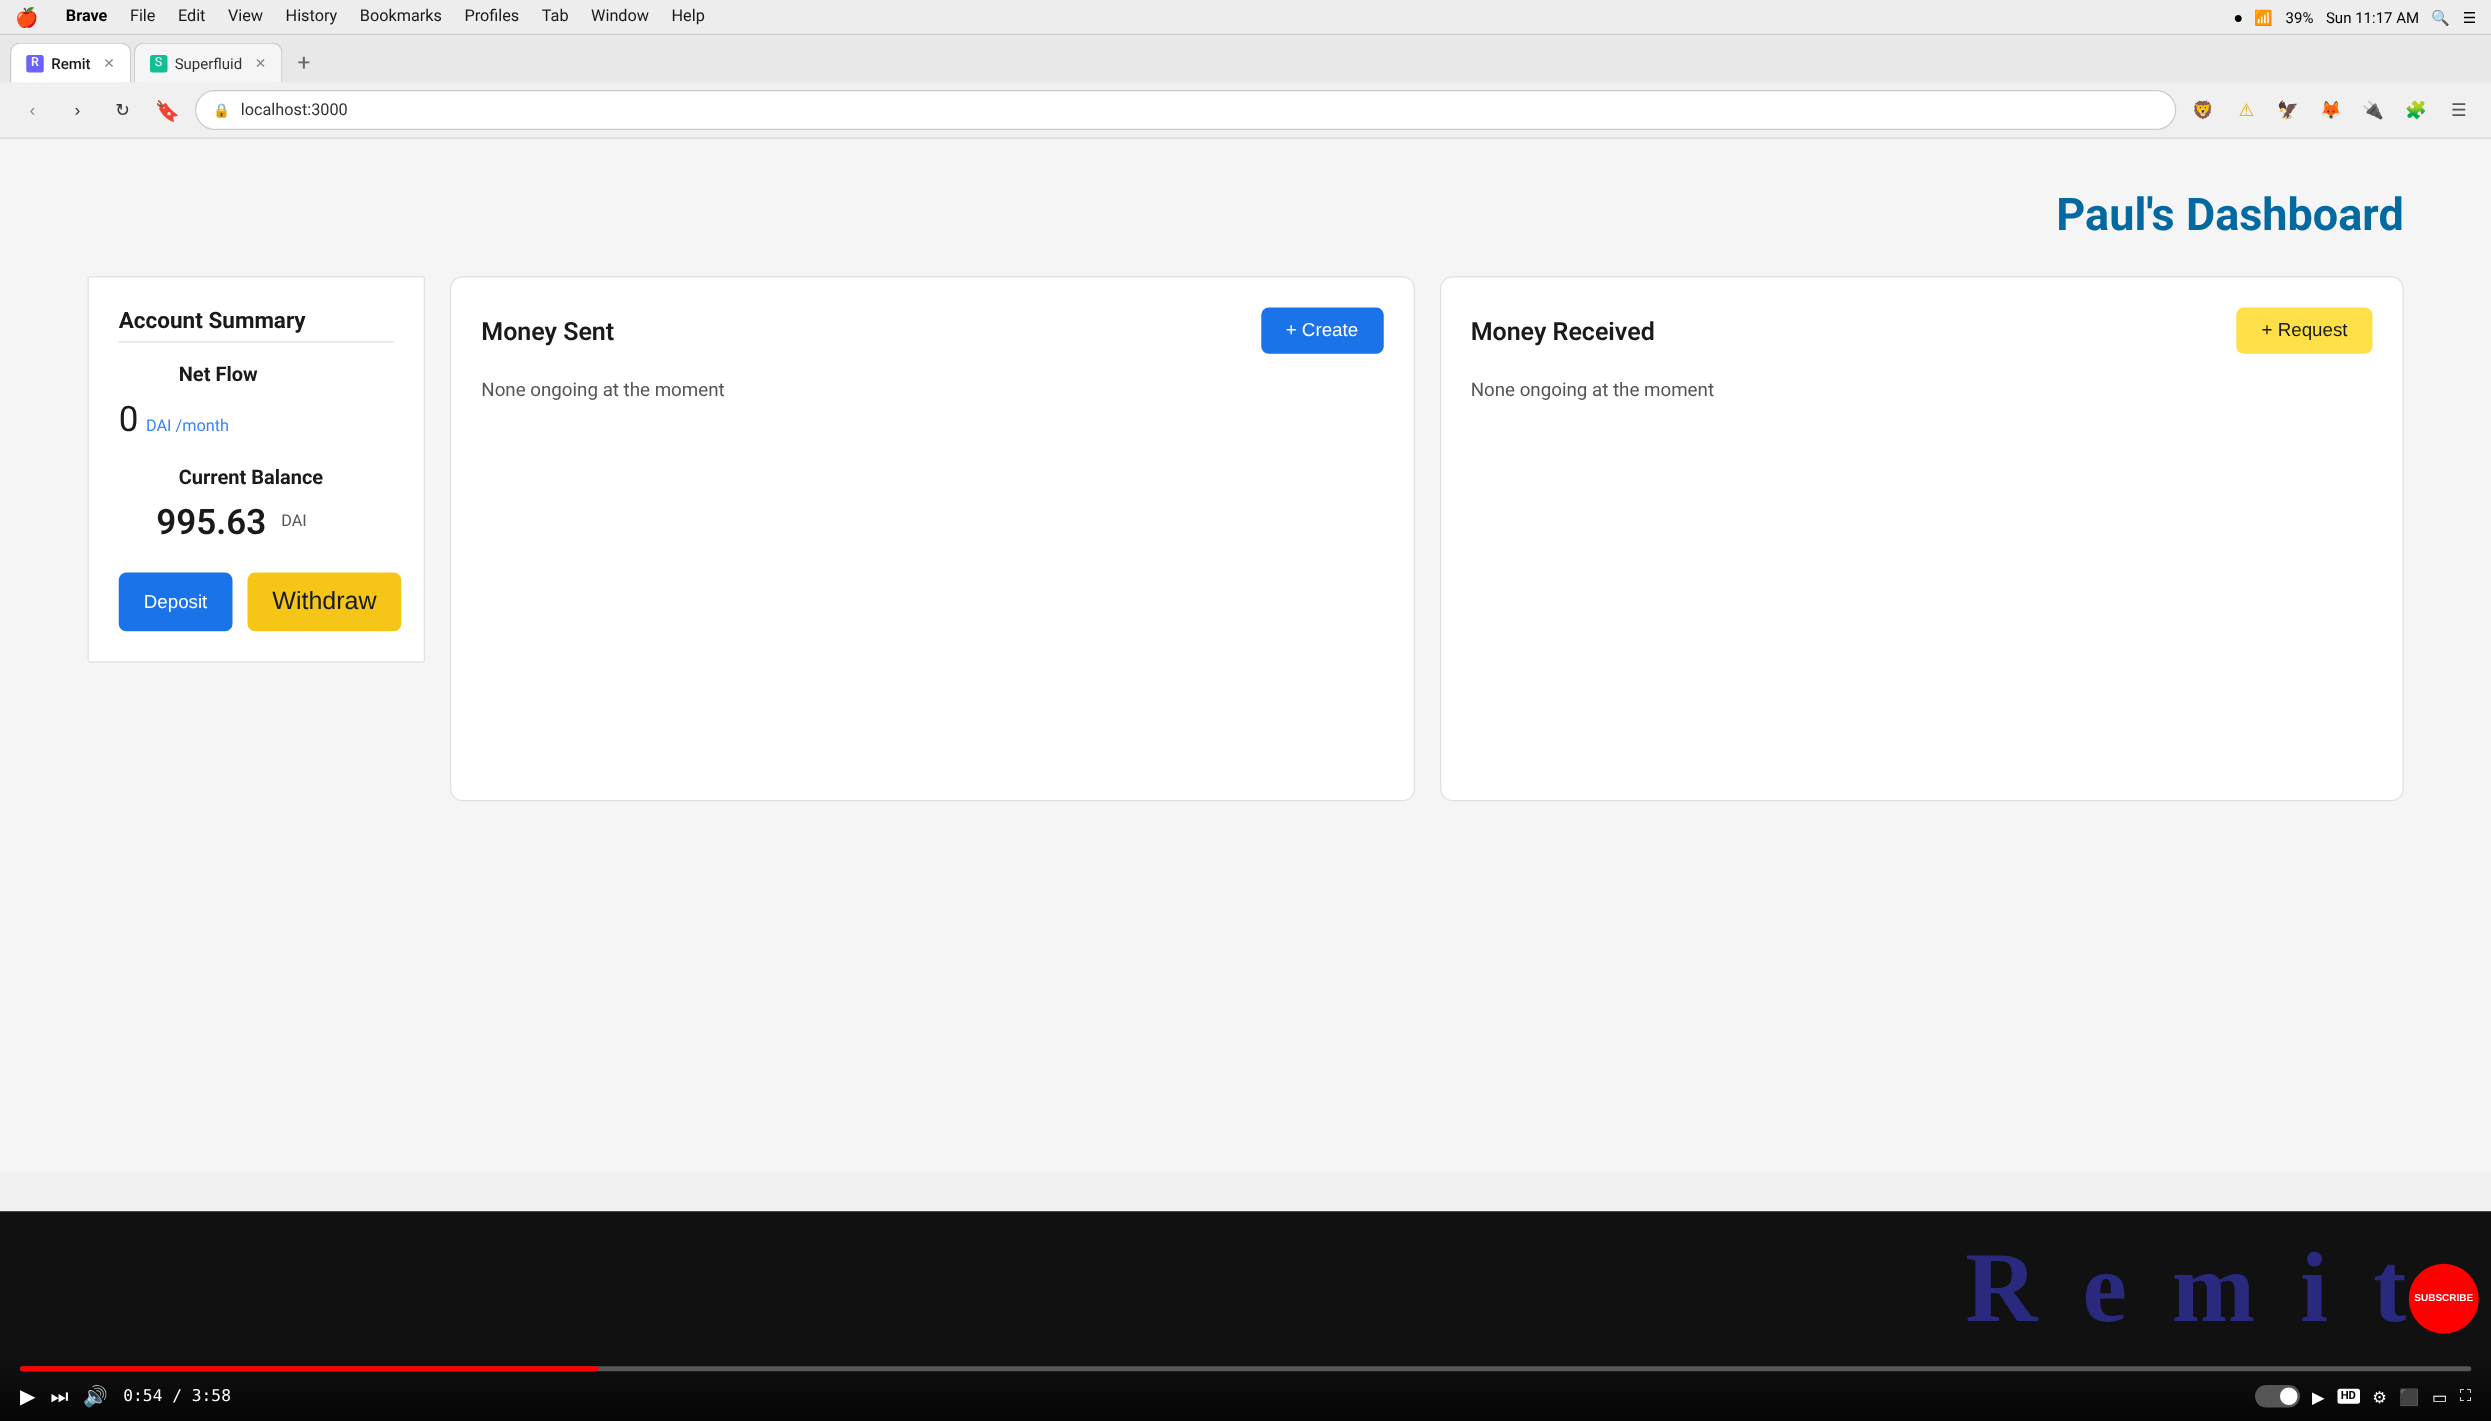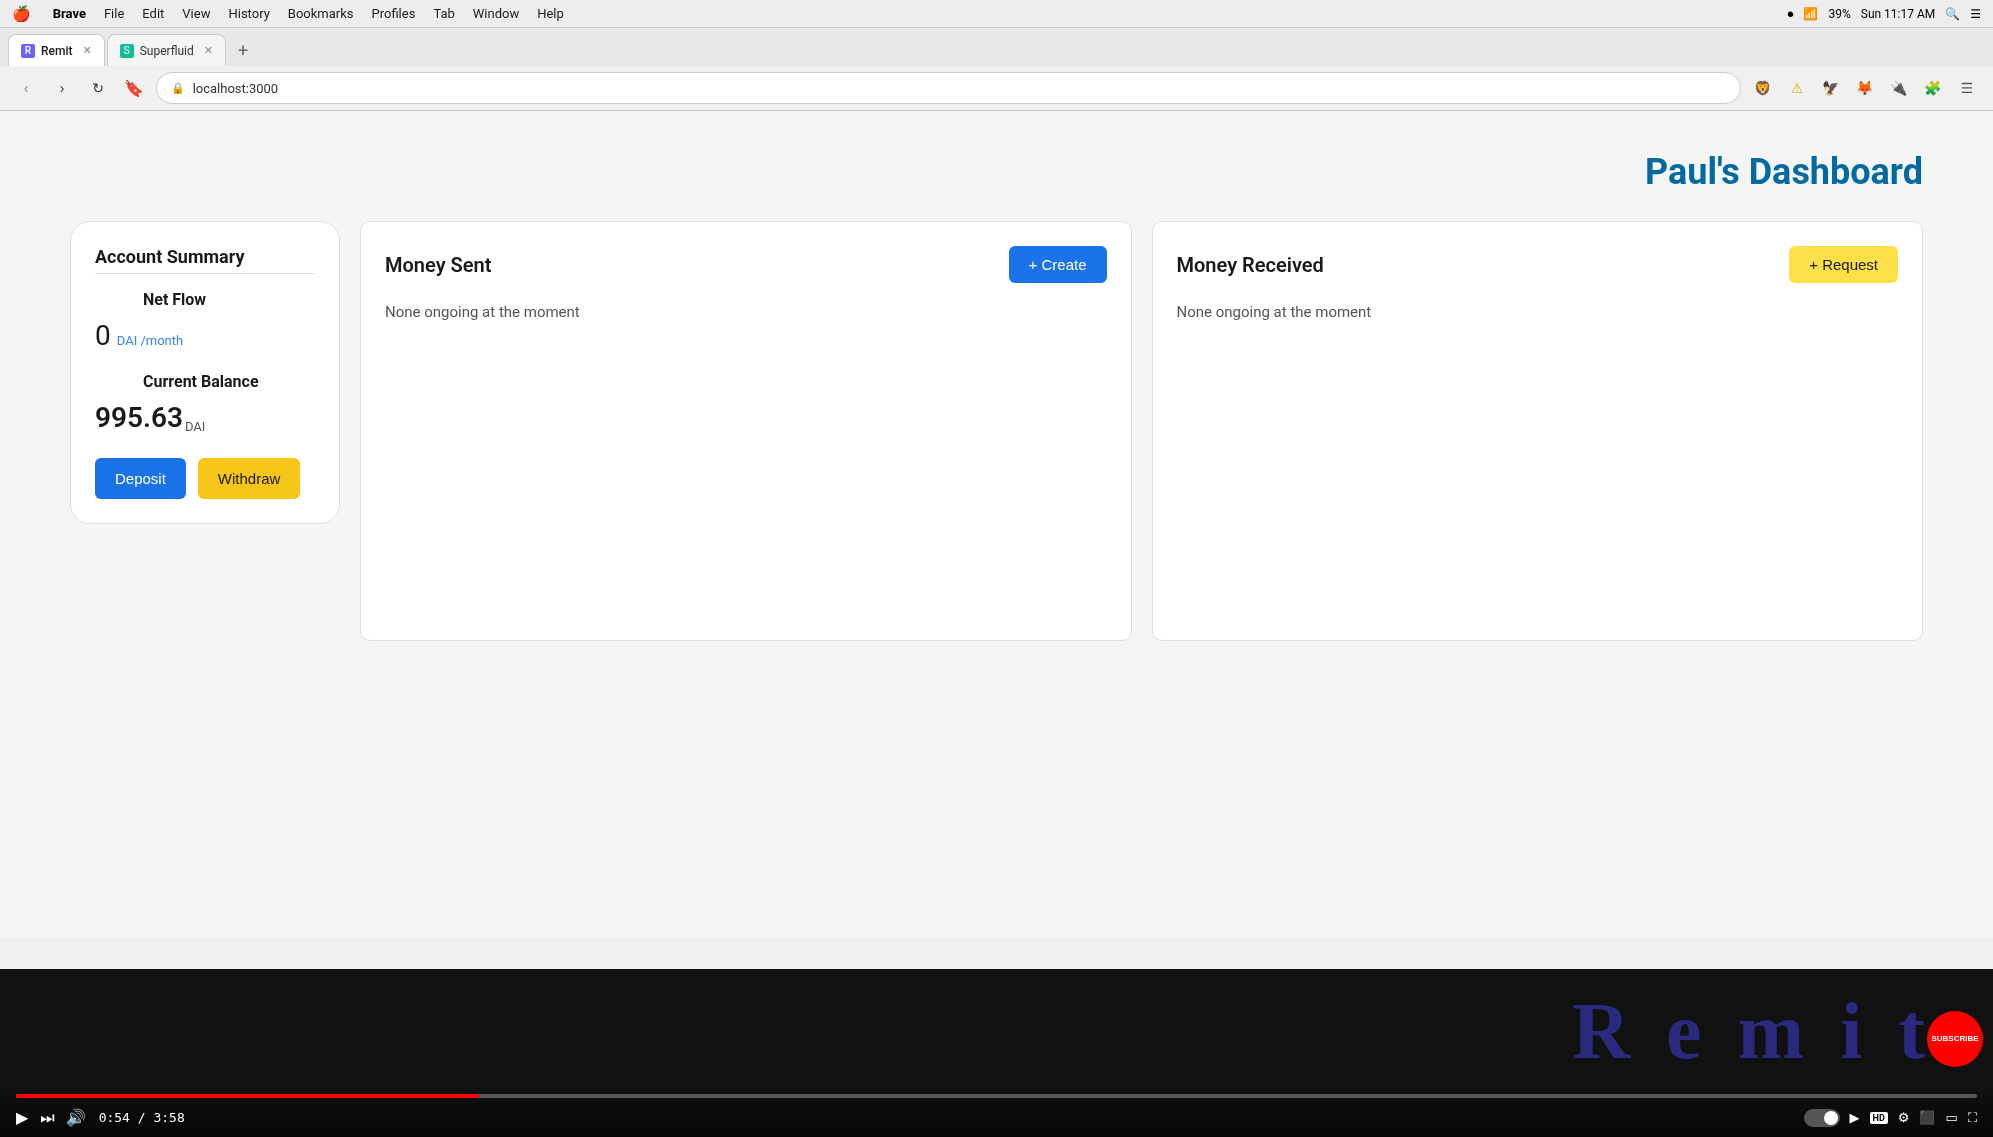--- a/index.html
+++ b/index.html
@@ -166,21 +166,21 @@
 
     .cards-row {
       display: flex;
       gap: 20px;
       align-items: flex-start;
     }
 
     
     .account-summary-card {
       background: #fff;
-      border-radius: 20px;
+      border-radius: 2px;
       border: 1px solid #e0e0e0;
       padding: 24px;
       width: 270px;
       flex-shrink: 0;
     }
     .card-section-title {
       font-size: 18px;
       font-weight: 700;
       color: #1a1a1a;
       margin-bottom: 6px;
@@ -207,23 +207,24 @@
       font-size: 28px;
       font-weight: 400;
       color: #1a1a1a;
     }
     .net-flow-unit {
       font-size: 13px;
       color: #3b82f6;
     }
     .current-balance-value {
       display: flex;
-      align-items: flex-end;
-      gap: 2px;
+      align-items: center;
+      gap: 12px;
       margin-bottom: 24px;
+      margin-left: 30px;
     }
     .balance-number {
       font-size: 28px;
       font-weight: 600;
       color: #1a1a1a;
     }
     .balance-unit {
       font-size: 13px;
       color: #555;
     }
@@ -240,21 +241,21 @@
       font-size: 15px;
       font-weight: 500;
       cursor: pointer;
     }
     .btn-withdraw {
       background: #f5c518;
       color: #1a1a1a;
       border: none;
       border-radius: 6px;
       padding: 12px 20px;
-      font-size: 15px;
+      font-size: 20px;
       font-weight: 500;
       cursor: pointer;
     }
 
     
     .money-card {
       background: #fff;
       border-radius: 10px;
       border: 1px solid #e0e0e0;
       padding: 24px;

